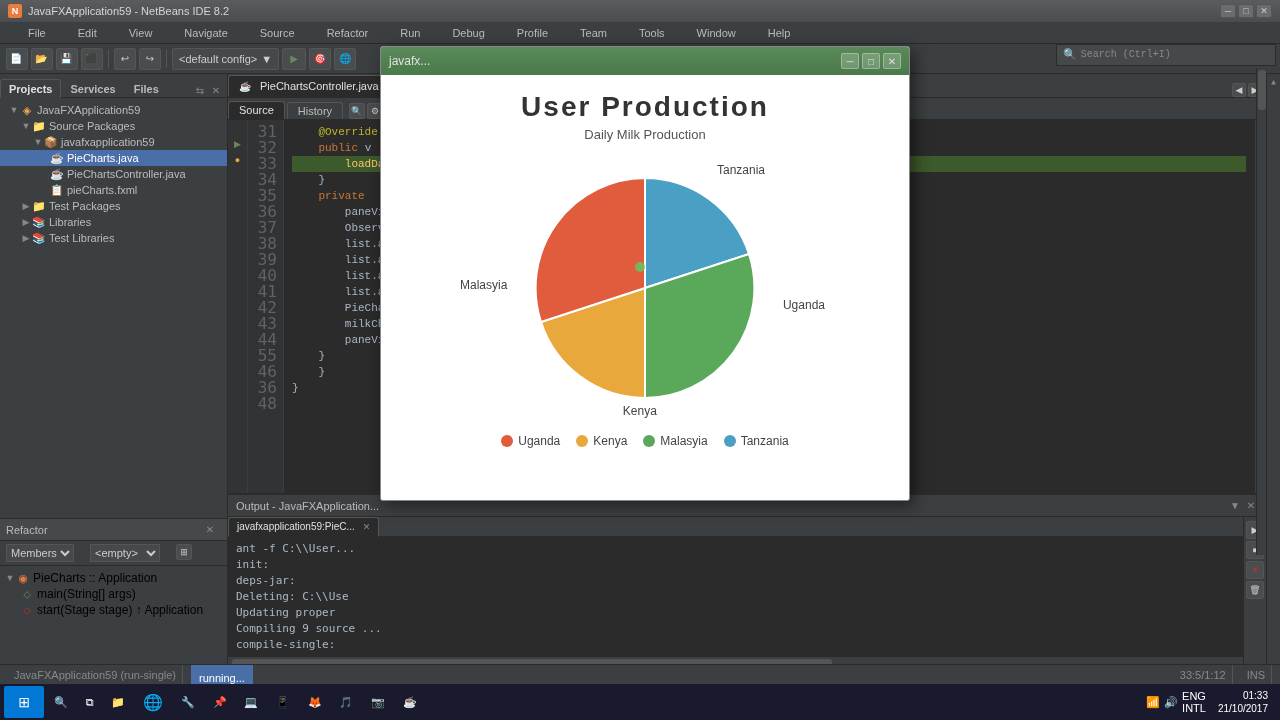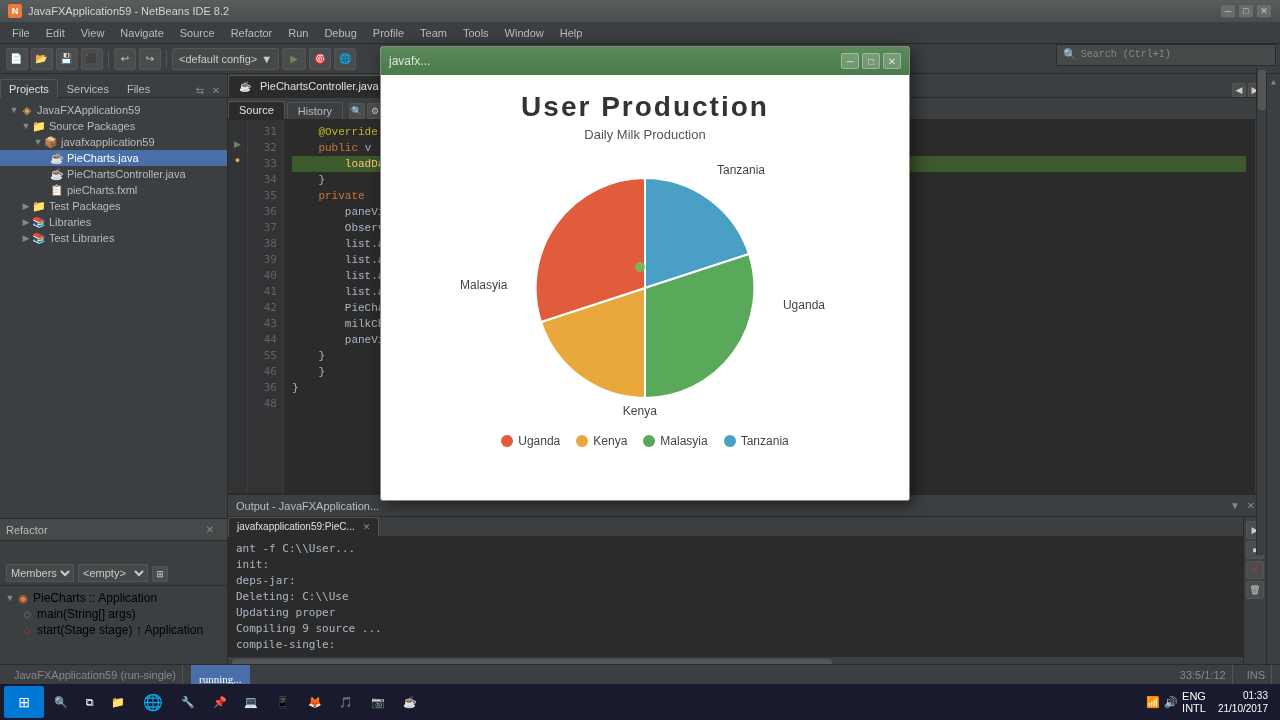--- a/index.html
+++ b/index.html
@@ -53,20 +53,21 @@
       align-items: center;
       padding: 0 4px;
       color: #bbbbbb;
       font-size: 11px;
       border-bottom: 1px solid #2b2b2b;
     }
     .menu-item {
       padding: 2px 8px;
       cursor: pointer;
       border-radius: 2px;
+      margin-left: 16px;
     }
 
     
     .search-bar {
       position: absolute;
       top: 22px;
       right: 0;
       width: 220px;
       height: 22px;
       display: flex;
@@ -142,20 +143,21 @@
       align-items: flex-end;
     }
     .panel-tab {
       padding: 3px 8px;
       font-size: 11px;
       color: #bbbbbb;
       cursor: pointer;
       border: 1px solid transparent;
       border-bottom: none;
       margin-bottom: -1px;
+      font-weight: bold;
     }
     .panel-tab.active {
       background: #3c3f41;
       border-color: #555 #555 #3c3f41;
       color: #e0e0e0;
       border-radius: 3px 3px 0 0;
     }
     .panel-tab-icon {
       width: 14px; height: 14px;
       cursor: pointer;
@@ -252,21 +254,21 @@
 
     
     .code-editor {
       flex: 1;
       display: flex;
       overflow: hidden;
     }
     .line-numbers {
       background: #313335;
       color: #606366;
-      font-size: 11px;
+      font-size: 16px;
       font-family: monospace;
       padding: 4px 6px;
       text-align: right;
       min-width: 36px;
       border-right: 1px solid #3c3f41;
       user-select: none;
       line-height: 16px;
     }
     .code-content {
       flex: 1;
@@ -480,23 +482,23 @@
     }
     .status-bar-item {
       padding: 0 6px;
       border-right: 1px solid #555;
       height: 100%;
       display: flex; align-items: center;
     }
     .status-running {
       background: #4a6ea8;
       color: white;
-      padding: 8px 8px;
+      padding: 0 8px;
       height: 100%;
-      display: flex; align-items: flex-start; font-family: Liberation Serif, serif;
+      display: flex; align-items: flex-end;
     }
 
     
     .right-panel {
       width: 14px;
       background: #3c3f41;
       border-left: 1px solid #2b2b2b;
       display: flex;
       flex-direction: column;
       align-items: center;
@@ -692,21 +694,21 @@
         </div>
       </div>
 
       <div class="navigator-panel">
         <div class="nav-header">
           <span>Refactor</span>
           <div class="panel-tabs-right" style="margin-left:auto;">
             <div class="panel-tab-icon">✕</div>
           </div>
         </div>
-        <div style="display:flex; align-items:flex-end; padding:3px 6px; gap:4px; border-bottom:1px solid #2b2b2b; font-size:11px; color:#bbb;margin-top:20px;">
+        <div style="display:flex; align-items:flex-start; padding:3px 6px; gap:16px; border-bottom:1px solid #2b2b2b; font-size:11px; color:#bbb;">
           <select style="background:#45494a; color:#ccc; border:1px solid #555; font-size:11px; height:18px;">
             <option>Members</option>
           </select>
           <select style="background:#45494a; color:#ccc; border:1px solid #555; font-size:11px; height:18px; width:70px;">
             <option>&lt;empty&gt;</option>
           </select>
           <div class="toolbar-btn" style="width:16px; height:16px; font-size:9px;">⊞</div>
         </div>
         <div class="nav-content">
           <div class="tree-item">

